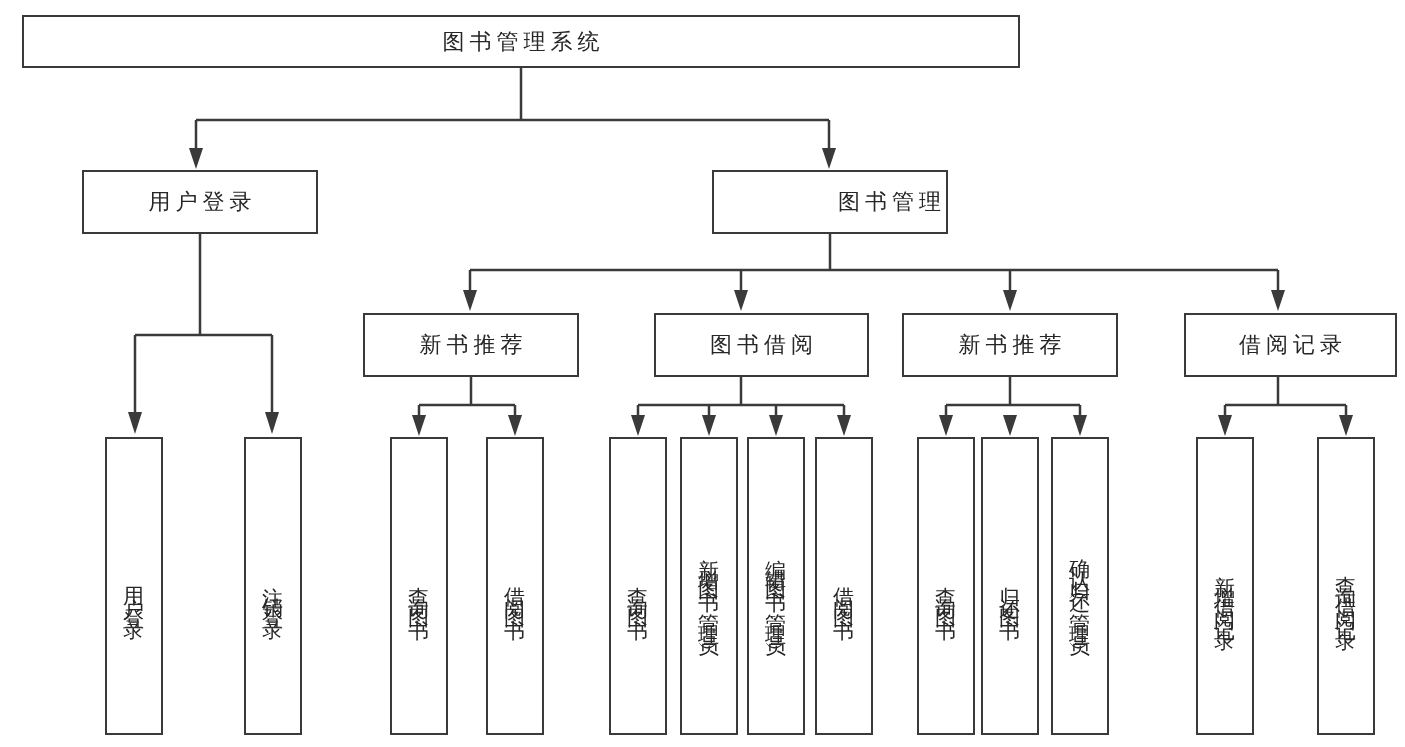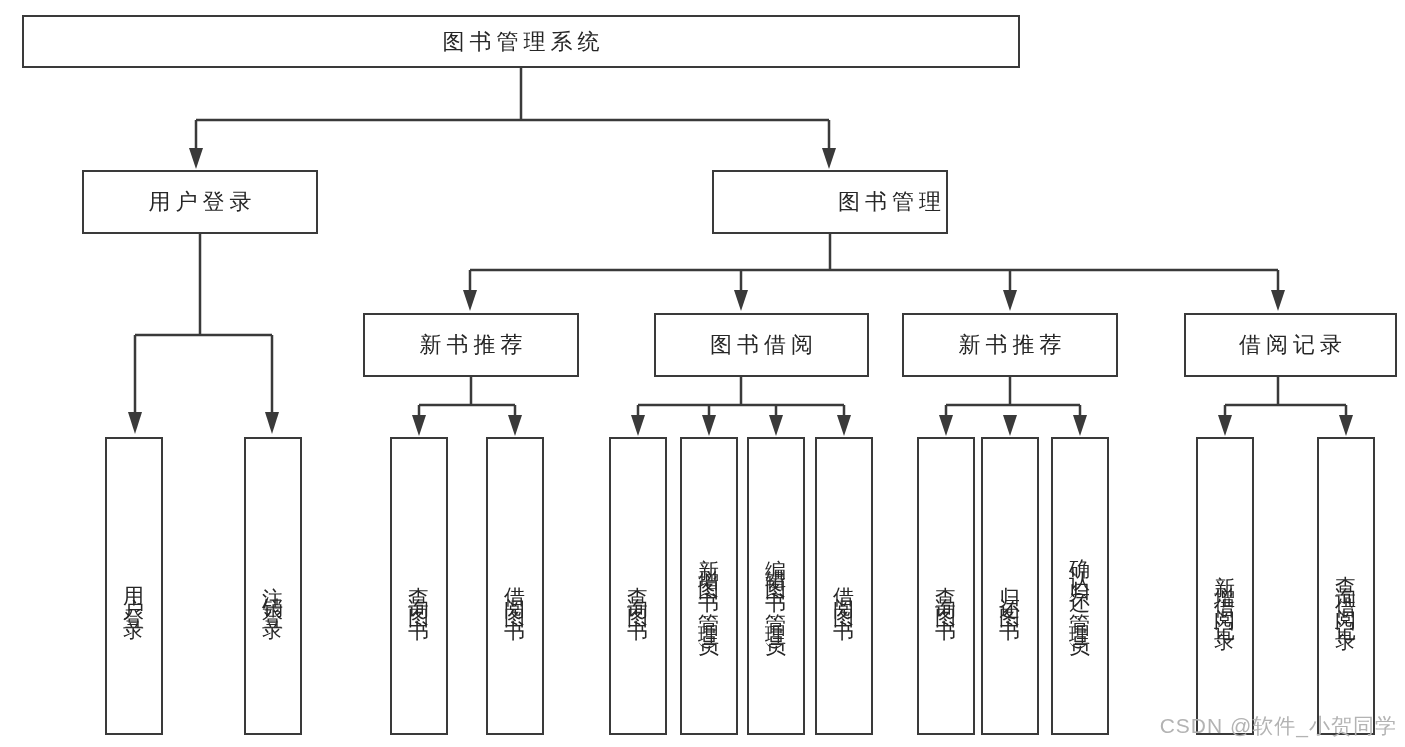--- a/index.html
+++ b/index.html
@@ -181,15 +181,14 @@
   <div class="box leaf l11">
     <span class="vtext">确认归还（管理员）</span>
   </div>
   <div class="box leaf l12">
     <span class="vtext">新增借阅记录</span>
   </div>
   <div class="box leaf l13">
     <span class="vtext">查询借阅记录</span>
   </div>
 
-  <div class="watermark">CSDN @软件_小贺同学</div>
 
 </div>
 
 </body></html>

